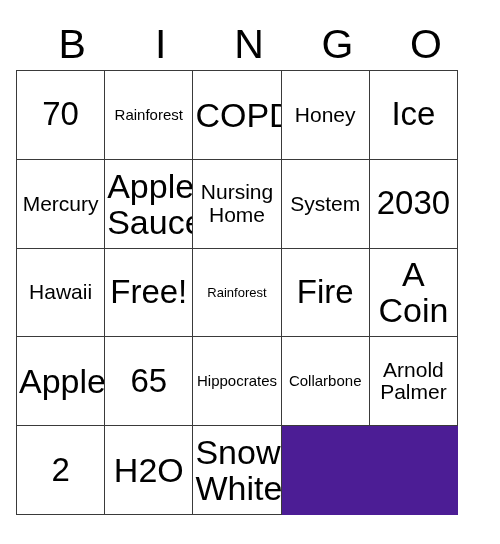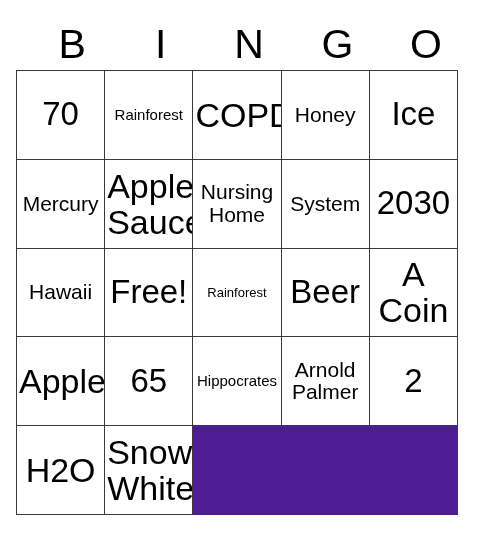--- a/index.html
+++ b/index.html
@@ -138,34 +138,37 @@
       <div class="bingo-cell">
         <span class="cell-text sz-md">Hawaii</span>
       </div>
       <div class="bingo-cell">
         <span class="cell-text sz-xl">Free!</span>
       </div>
       <div class="bingo-cell">
         <span class="cell-text sz-xs">Rainforest</span>
       </div>
       <div class="bingo-cell">
-        <span class="cell-text sz-xl">Beer</span>
+        <span class="cell-text sz-xl">Fire</span>
       </div>
       <div class="bingo-cell">
         <span class="cell-text sz-lg">A
 Coin</span>
       </div>
       <div class="bingo-cell">
         <span class="cell-text sz-lg">Apple</span>
       </div>
       <div class="bingo-cell">
         <span class="cell-text sz-xl">65</span>
       </div>
       <div class="bingo-cell">
         <span class="cell-text sz-sm">Hippocrates</span>
+      </div>
+      <div class="bingo-cell">
+        <span class="cell-text sz-sm">Collarbone</span>
       </div>
       <div class="bingo-cell">
         <span class="cell-text sz-md">Arnold
 Palmer</span>
       </div>
       <div class="bingo-cell">
         <span class="cell-text sz-xl">2</span>
       </div>
       <div class="bingo-cell">
         <span class="cell-text sz-lg">H2O</span>

